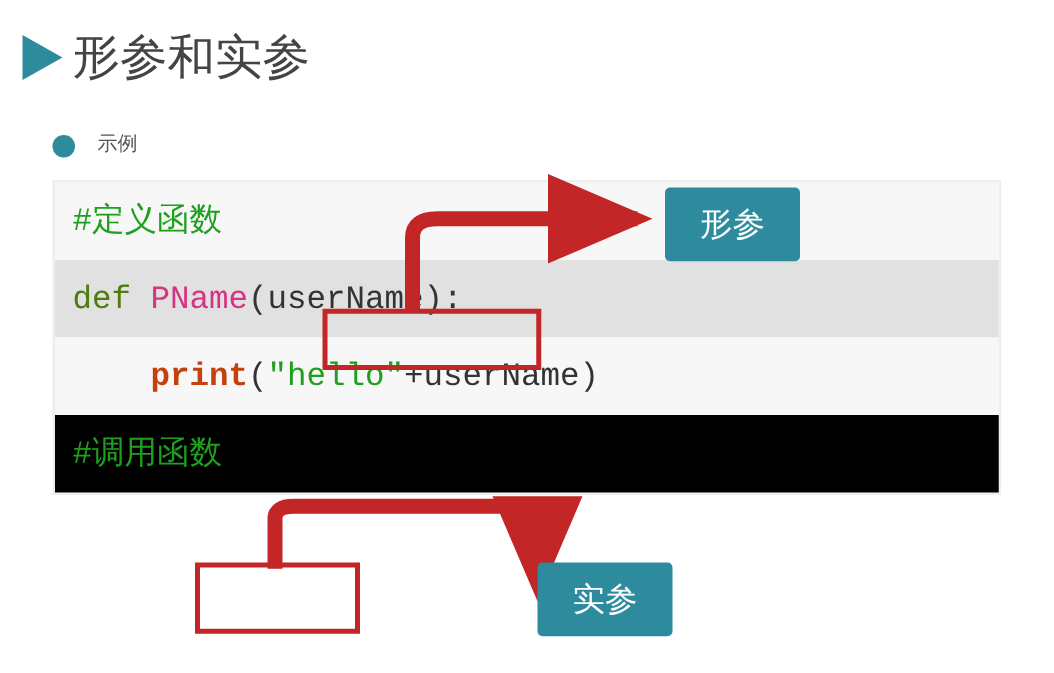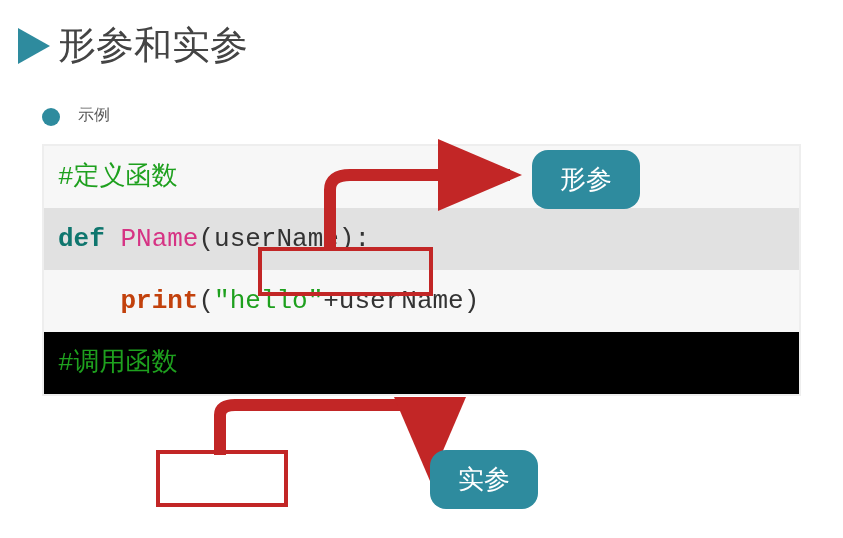--- a/index.html
+++ b/index.html
@@ -56,32 +56,32 @@
       line-height: 1;
       padding: 18px 14px;
       white-space: pre;
       position: relative;
     }
     .line-1 { background: #f7f7f7; color: #1ea01e; }
     .line-2 { background: #e1e1e1; }
     .line-3 { background: #f7f7f7; }
     .line-4 { background: #000000; color: #1ea01e; }
     .line-5 { background: #f7f7f7; }
-    .kw-def { color: #0f766e; font-weight: bold; }
+    .kw-def { color: #4d7c0f; font-weight: normal; }
     .kw-print { color: #c2410c; font-weight: bold; }
     .fn-name { color: #d63384; }
     .str { color: #1ea01e; }
     .plain { color: #333; }
     .badge {
       position: absolute;
       background: #2e8b9e;
       color: #fff;
       font-size: 26px;
       padding: 12px 28px;
-      border-radius: 16px;
+      border-radius: 4px;
       font-family: "Microsoft YaHei", sans-serif;
       z-index: 5;
     }
     .badge1 { top: 150px; left: 532px; }
     .badge2 { top: 450px; left: 430px; font-family: Liberation Mono, monospace; }
     .red-box {
       position: absolute;
       border: 4px solid #c22626;
       z-index: 3;
     }

